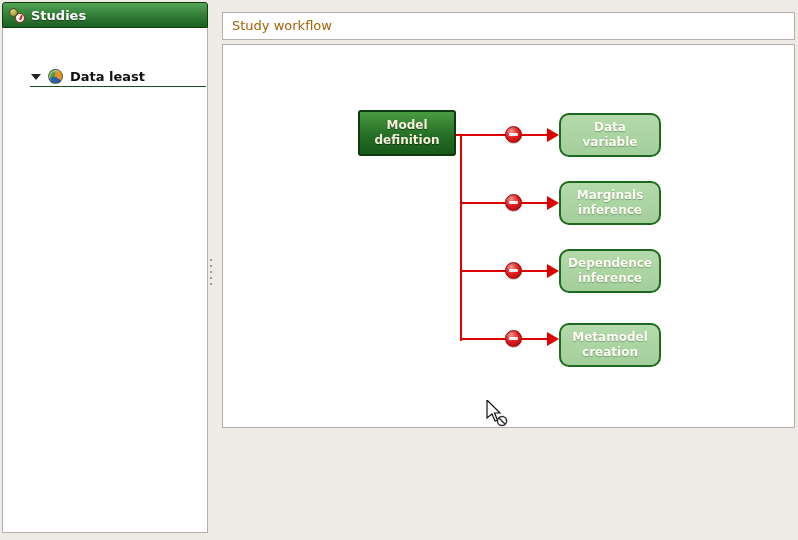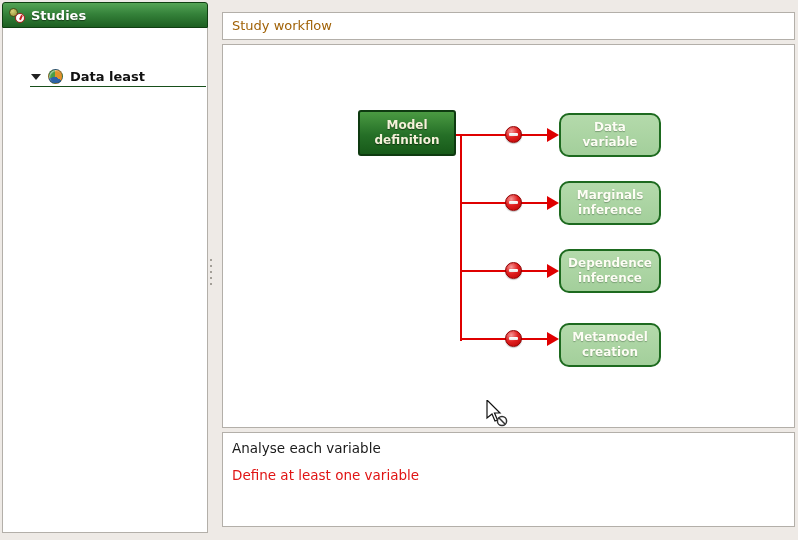--- a/index.html
+++ b/index.html
@@ -169,18 +169,14 @@
     <div class="no-entry b2"></div>
     <div class="no-entry b3"></div>
 
     <svg class="cursor" viewBox="0 0 28 28">
       <polygon points="2,0 2,18 7,14 10,21 12.5,20 9.5,13 15,13" fill="#ffffff" stroke="#111" stroke-width="1.2"></polygon>
       <circle cx="17" cy="21" r="4.6" fill="rgba(255,255,255,.9)" stroke="#333" stroke-width="1.5"></circle>
       <line x1="13.8" y1="17.8" x2="20.2" y2="24.2" stroke="#333" stroke-width="1.5"></line>
     </svg>
   </div>
 
-  <div class="panel status-panel">
-    <div class="status-info">Analyse each variable</div>
-    <div class="status-error">Define at least one variable</div>
-  </div>
 
 </div>
 
 </body></html>

